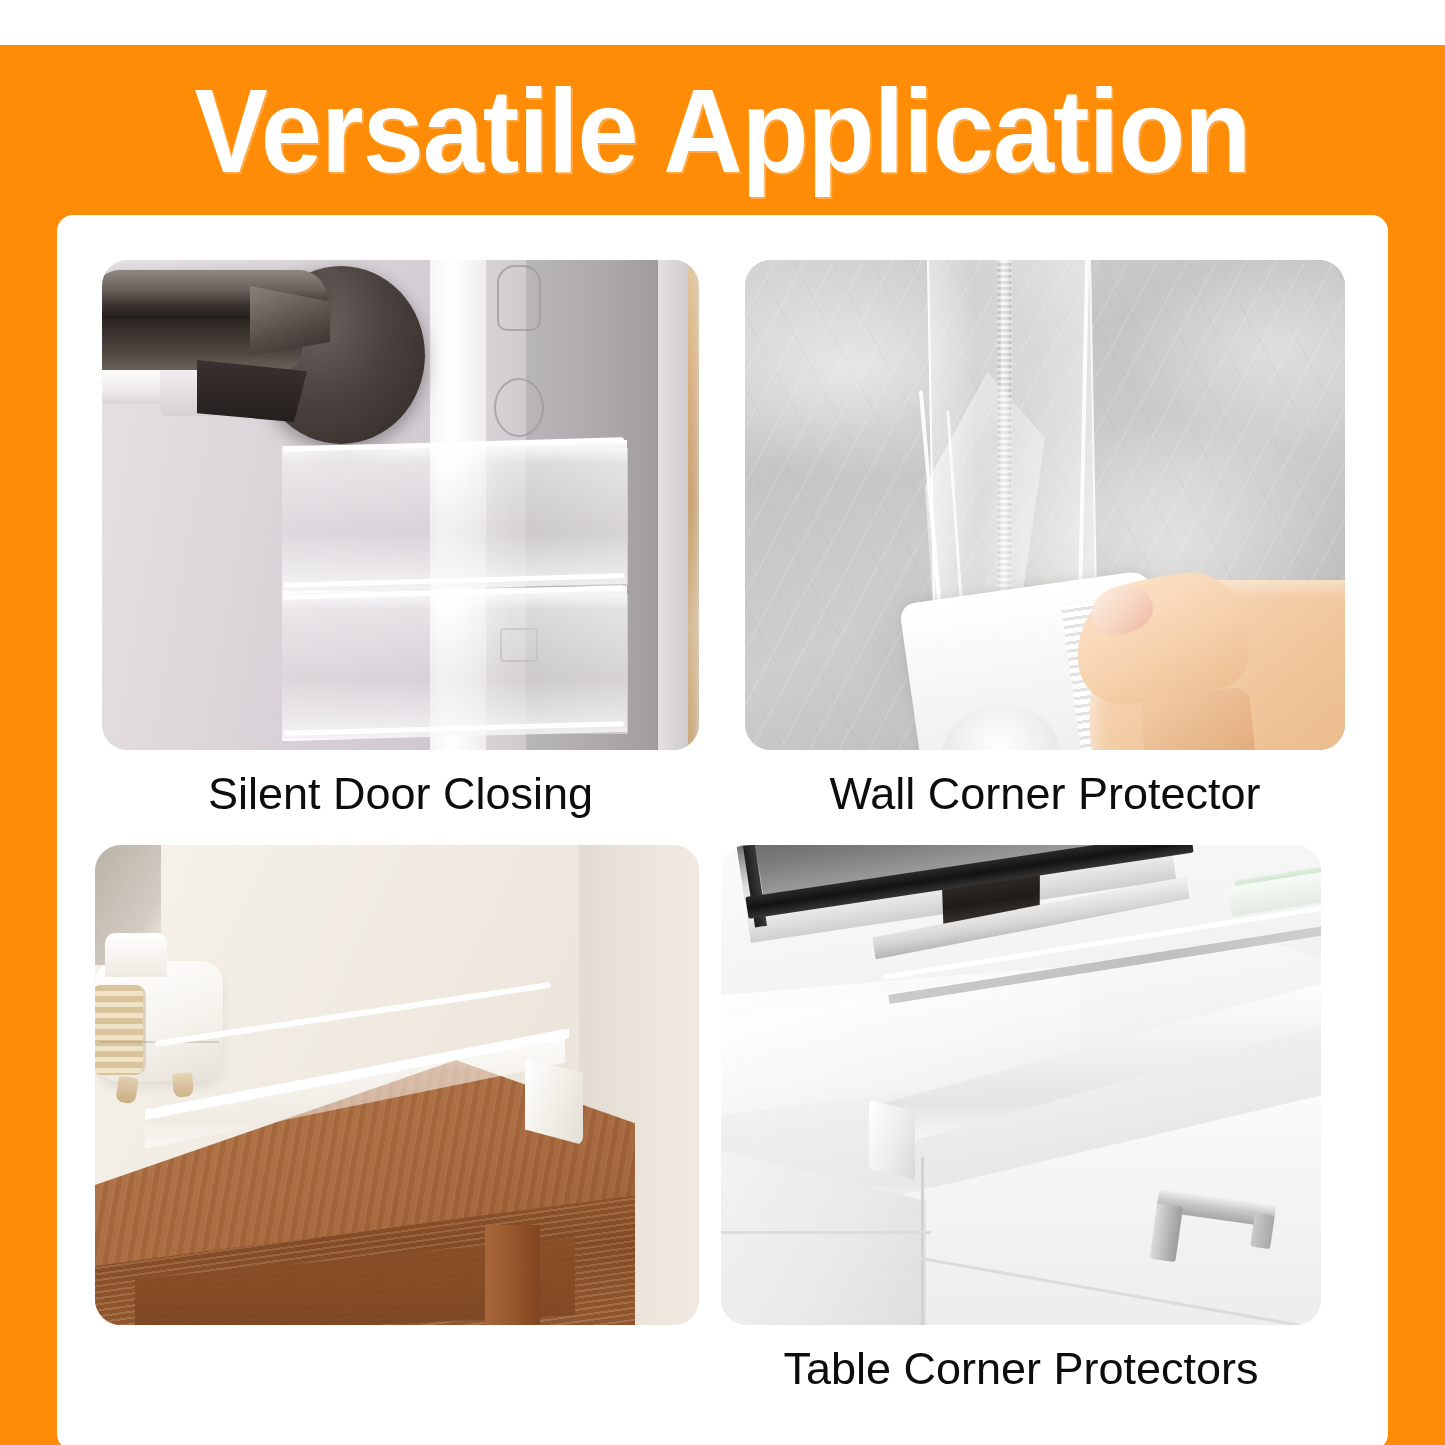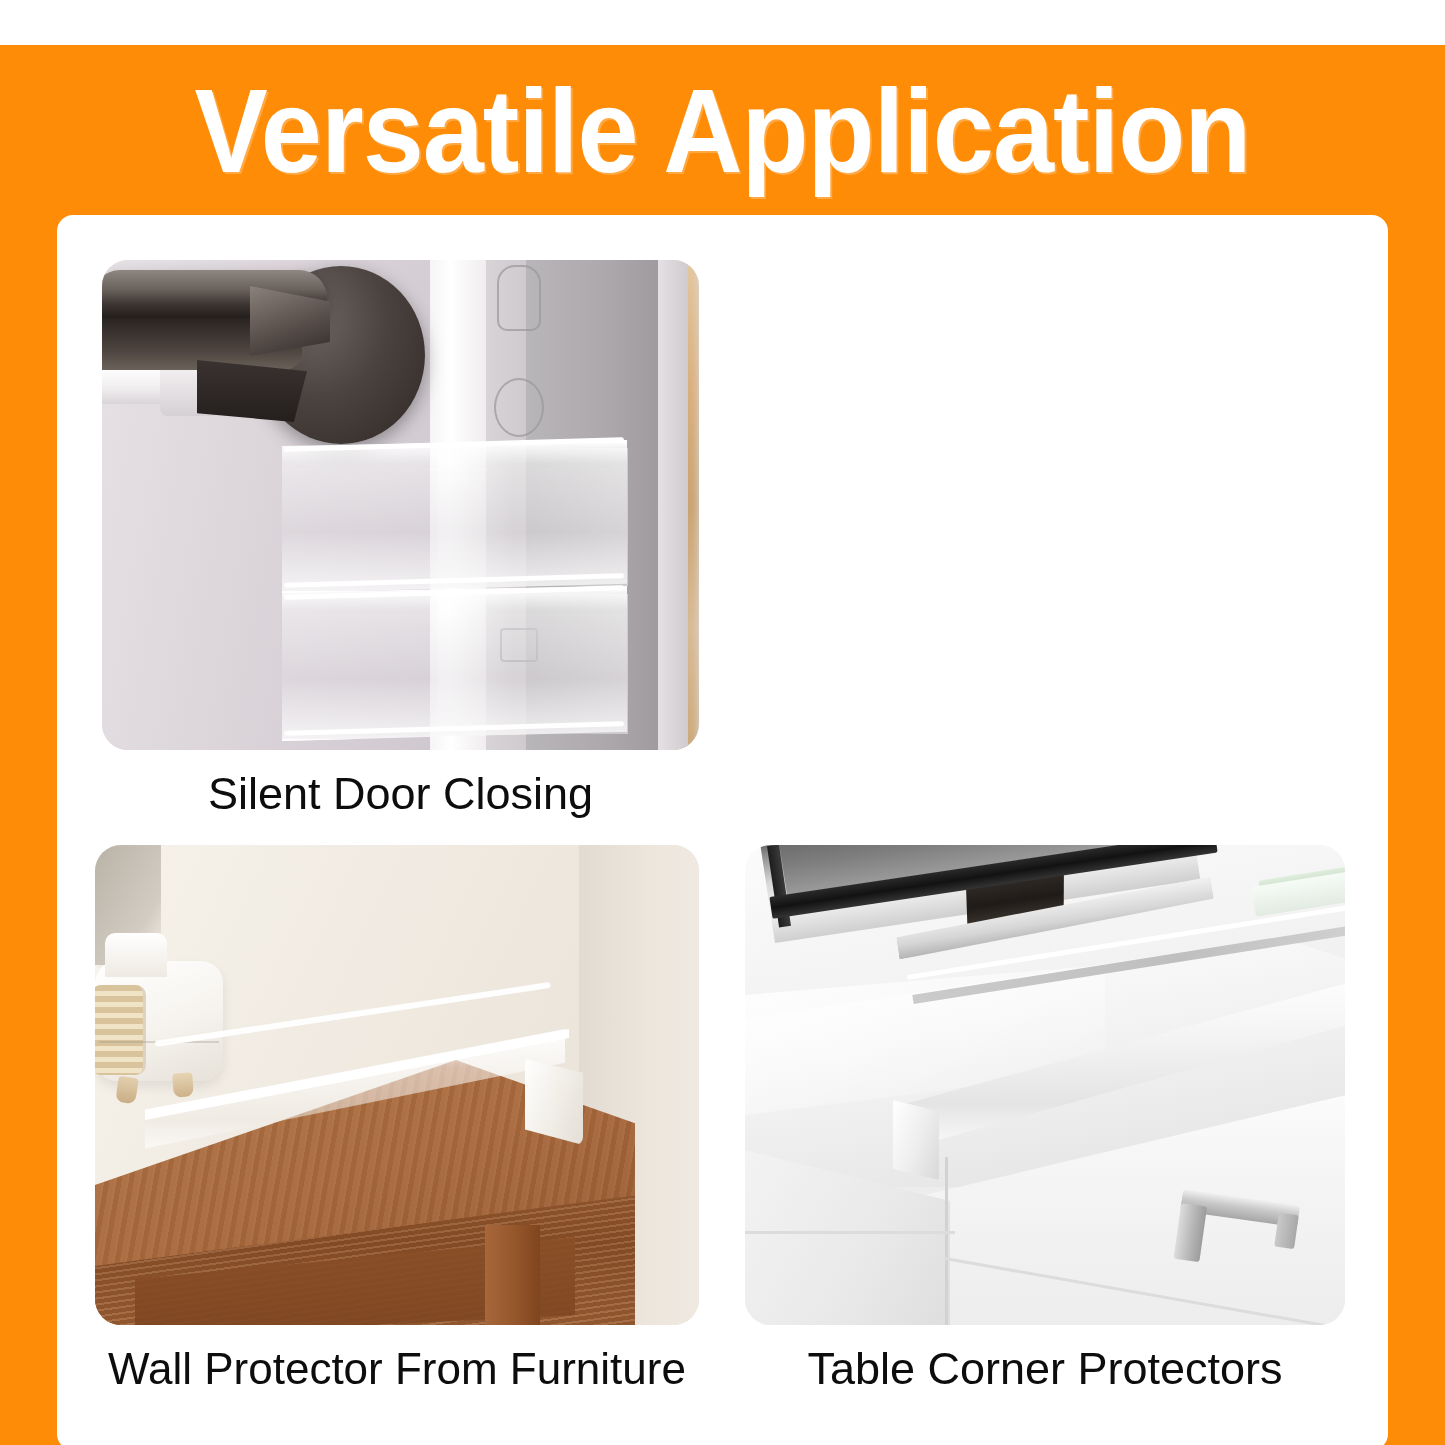--- a/index.html
+++ b/index.html
@@ -47,21 +47,21 @@
     border-radius: 16px;
   }
 
   
   .cell {
     position: absolute;
   }
   .cell-tl { left: 45px;  top: 45px;  width: 597px; height: 585px; }
   .cell-tr { left: 688px; top: 45px;  width: 600px; height: 585px; }
   .cell-bl { left: 38px;  top: 630px; width: 604px; height: 575px; }
-  .cell-br { left: 688px; top: 630px; width: 600px; height: 575px; }
+  .cell-br { left: 664px; top: 630px; width: 600px; height: 575px; }
 
   .photo {
     position: absolute;
     left: 0;
     top: 0;
     width: 100%;
     height: 490px;
     border-radius: 26px;
     overflow: hidden;
     background: #e9e9e9;
@@ -560,20 +560,41 @@
         <div class="bumper bump1"></div>
         <div class="bumper bump2"></div>
         <div class="strip-hilite sh1"></div>
         <div class="strip-hilite sh2"></div>
         <div class="strip-hilite sh3"></div>
         <div class="strip-hilite sh4"></div>
       </div>
       <div class="caption">Silent Door Closing</div>
     </div>
 
+    <div class="cell cell-tr">
+      <div class="photo" id="ph2">
+        <div class="marble"></div>
+        <div class="veins"></div>
+        <div class="corner-line"></div>
+        <div class="corner-rough"></div>
+        <div class="tape-strip"></div>
+        <div class="tape-right-edge"></div>
+        <div class="tape-peel"></div>
+        <div class="peel-edge"></div>
+        <div class="peel-edge2"></div>
+        <div class="roll"></div>
+        <div class="roll-layers"></div>
+        <div class="roll-core"></div>
+        <div class="hand"></div>
+        <div class="knuckle"></div>
+        <div class="finger"></div>
+        <div class="nail"></div>
+      </div>
+      <div class="caption">Wall Corner Protector</div>
+    </div>
 
     <div class="cell cell-bl">
       <div class="photo" id="ph3">
         <div class="wall-back"></div>
         <div class="wall-right"></div>
         <div class="wall-shadow"></div>
         <div class="skirting"></div>
         <div class="appliance"></div>
         <div class="appliance-top"></div>
         <div class="grille"></div>
@@ -584,21 +605,20 @@
         <div class="desk-grain"></div>
         <div class="desk-front"></div>
         <div class="desk-front-grain"></div>
         <div class="desk-apron"></div>
         <div class="desk-leg"></div>
         <div class="protector-rail"></div>
         <div class="protector-hi"></div>
         <div class="protector-glow"></div>
         <div class="protector-cap"></div>
       </div>
-      <div class="caption">Wall Protector From Furniture</div>
     </div>
 
     <div class="cell cell-br">
       <div class="photo" id="ph4">
         <div class="bg"></div>
         <div class="tv-body"></div>
         <div class="tv-screen"></div>
         <div class="tv-leftedge"></div>
         <div class="tv-stand"></div>
         <div class="tv-standfoot"></div>

